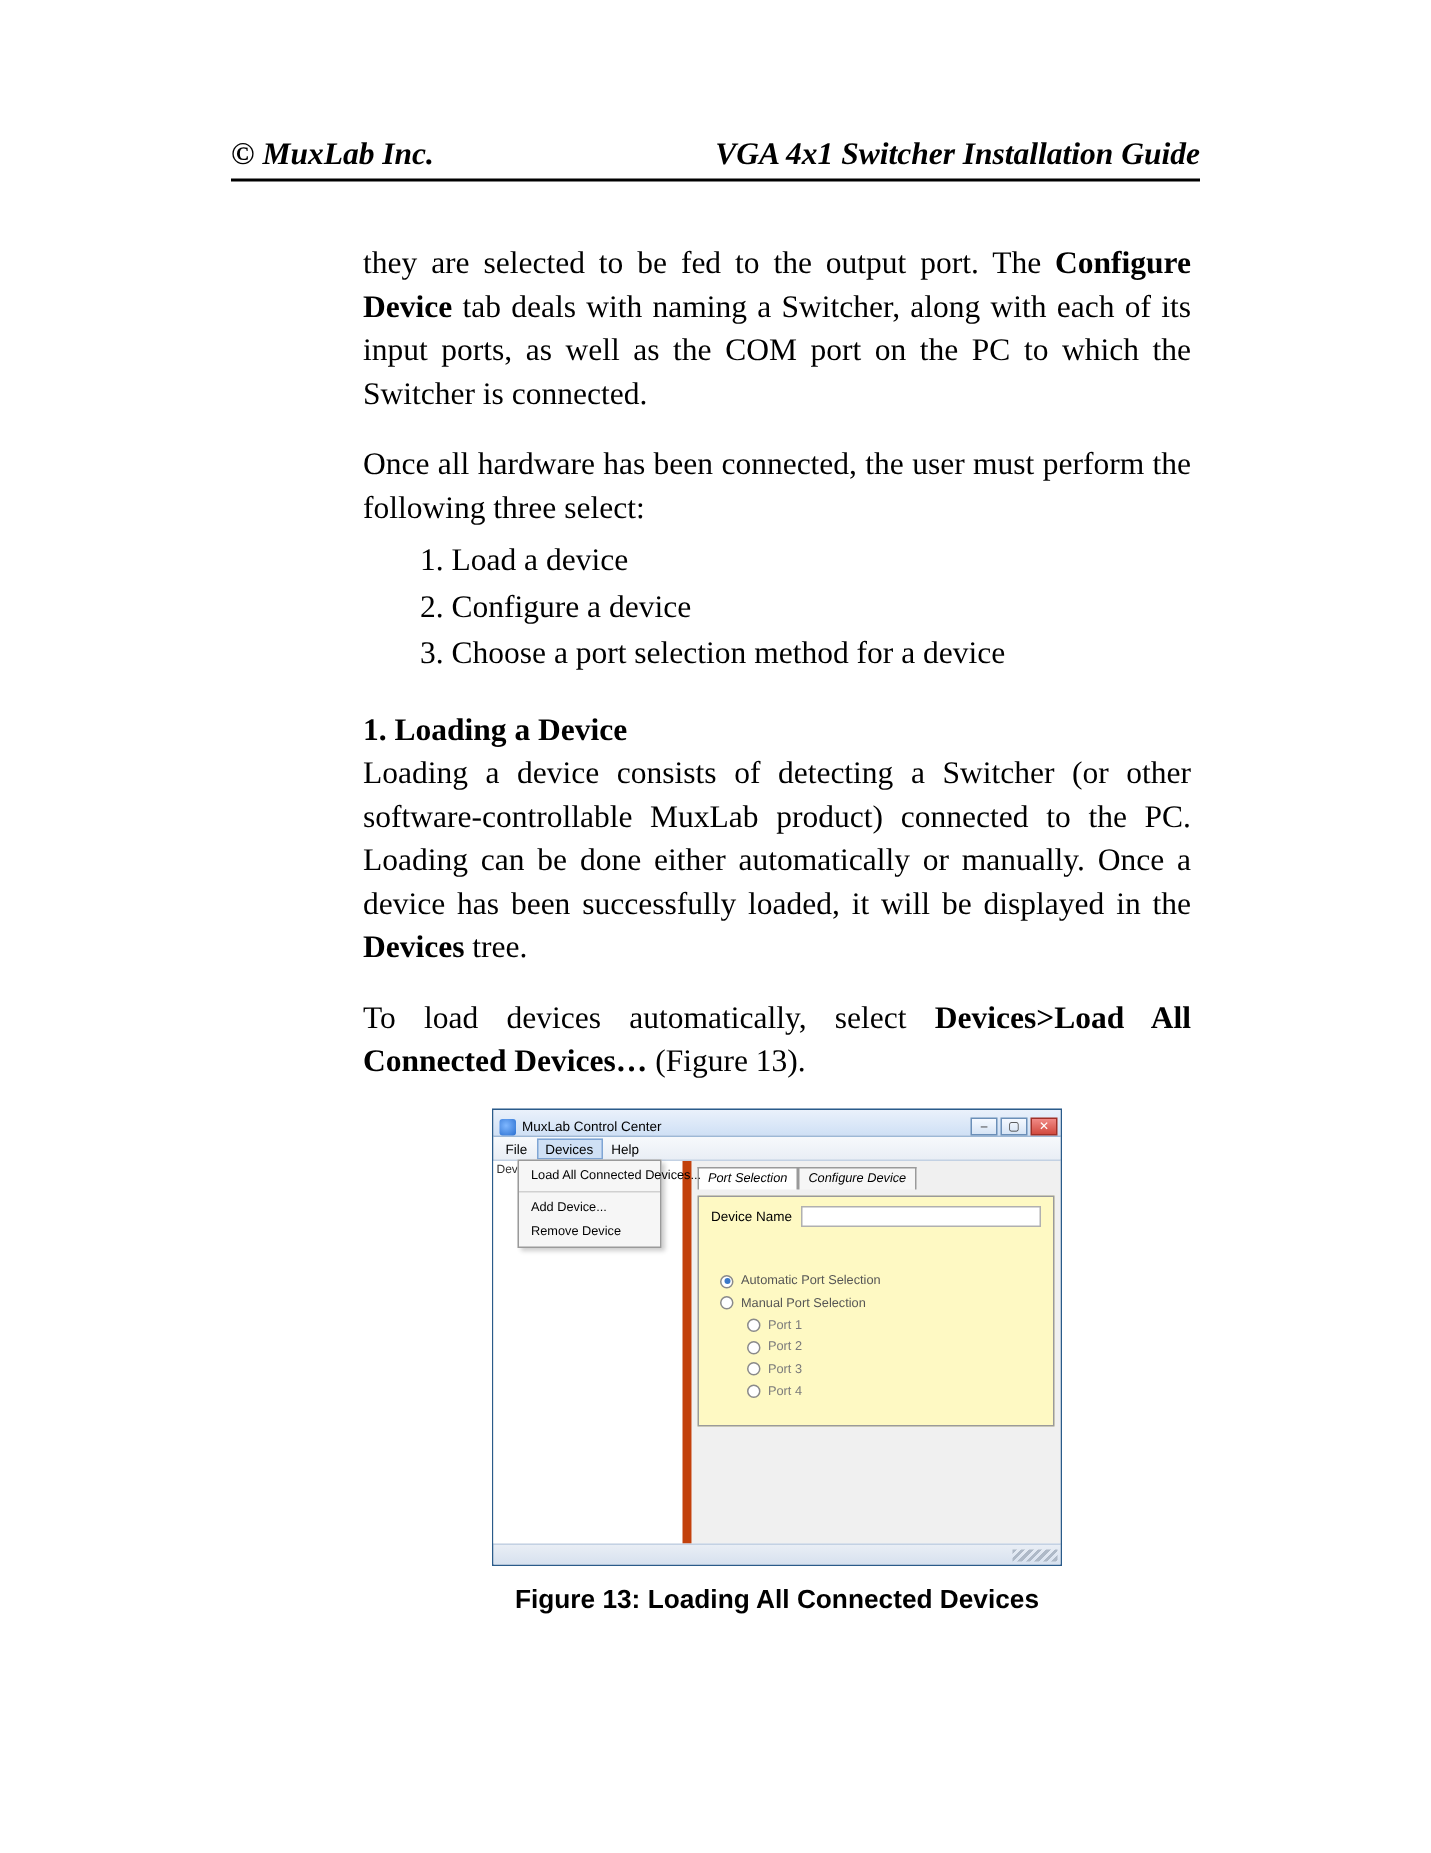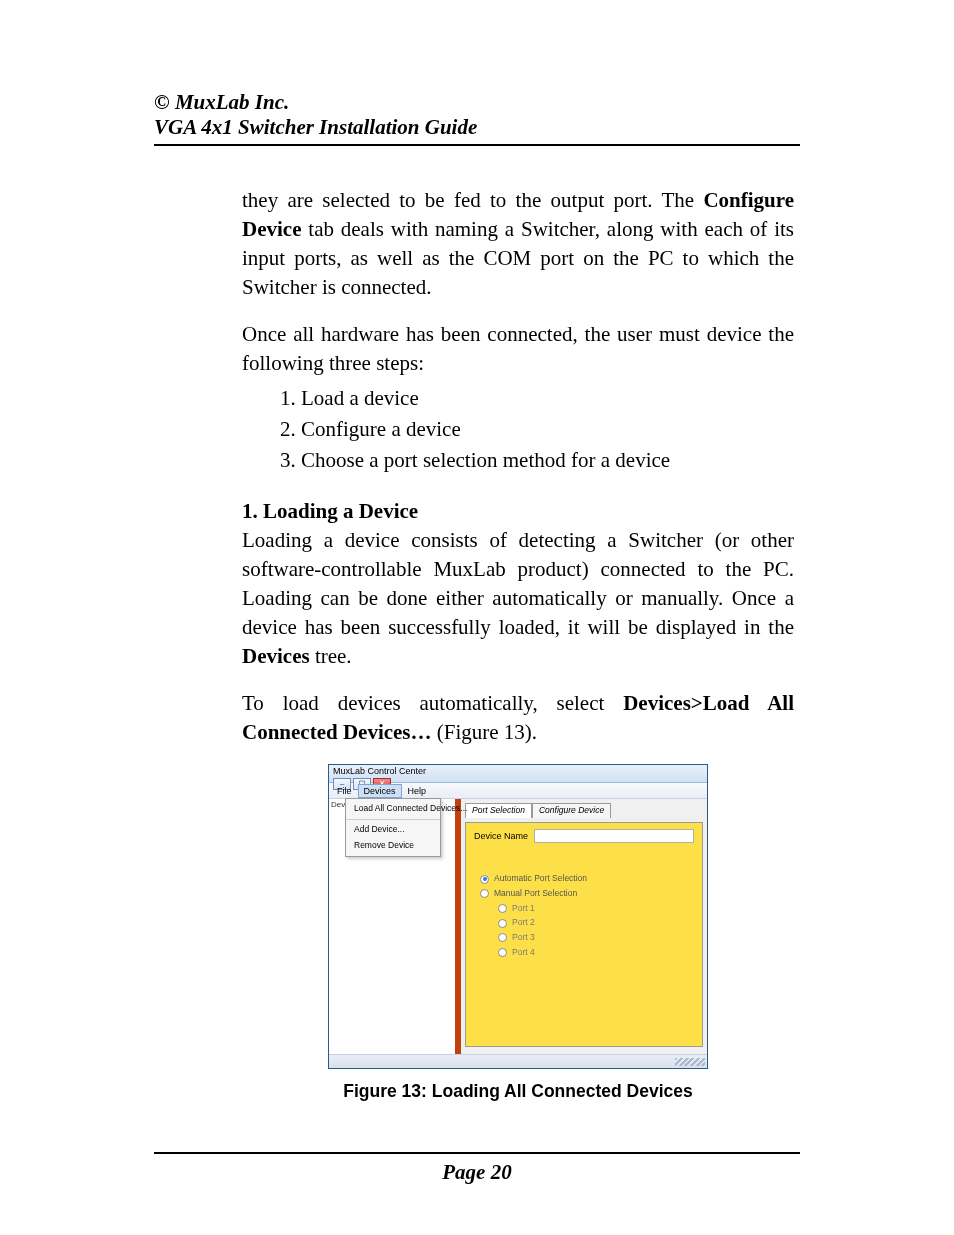--- a/index.html
+++ b/index.html
@@ -1,48 +1,48 @@
 <!DOCTYPE html>
 <html><head>
 <meta charset="utf-8">
 <style>
   * { box-sizing: border-box; margin: 0; padding: 0; }
   html, body { width: 954px; height: 1235px; background: #fff; font-family: "Times New Roman", Times, serif; color: #000; }
   .page { position: relative; width: 954px; height: 1235px; padding: 90px 154px 0 154px; }
-  .header-row { display: flex; justify-content: space-between; font-style: italic; font-weight: bold; font-size: 21px; flex-direction: column; }
+  .header-row { display: flex; justify-content: space-between; font-style: italic; font-weight: bold; font-size: 21px; }
   .header-rule { border: none; border-top: 2px solid #000; margin-top: 4px; }
   .body { padding-left: 88px; padding-right: 6px; margin-top: 40px; font-size: 21px; line-height: 1.38; }
   .p-justify { text-align: justify; }
   .para-gap { margin-top: 18px; }
   .ol { margin-top: 6px; margin-left: 38px; }
   .ol .li { margin-top: 2px; }
   .section-head { font-weight: bold; margin-top: 22px; }
   .bold { font-weight: bold; }
   .figure-wrap { margin-top: 18px; display: flex; justify-content: center; }
   .app-window { width: 380px; border: 1px solid #2a5b8a; font-family: "Segoe UI", Tahoma, Arial, sans-serif; font-size: 9px; color: #000; background: #e9eef5; }
-  .titlebar { height: 18px; background: linear-gradient(#eaf1fb, #cfe0f5); display: flex; align-items: flex-start; padding: 0 2px 0 4px; border-bottom: 1px solid #9db8d6; flex-direction: column; }
+  .titlebar { height: 18px; background: linear-gradient(#eaf1fb, #cfe0f5); display: flex; align-items: flex-end; padding: 0 2px 0 4px; border-bottom: 1px solid #9db8d6; }
   .titlebar .app-icon { width: 11px; height: 11px; background: radial-gradient(circle at 40% 40%, #7fb7ff, #2a6fd0); border-radius: 2px; margin-right: 4px; }
   .titlebar .title-text { flex: 1; color: #000; }
   .win-btns { display: flex; gap: 2px; }
   .win-btn { width: 18px; height: 12px; border: 1px solid #6b8fb8; background: linear-gradient(#f5f9ff,#d6e4f5); display:flex; align-items:center; justify-content:center; font-size:8px; line-height:1; color:#2a2a2a; }
   .win-btn.close { background: linear-gradient(#f08a86,#d24a3f); color:#fff; border-color:#a03028; }
   .menubar { height: 16px; background: linear-gradient(#f7f9fc,#e9eef5); border-bottom: 1px solid #c3d1e3; display:flex; align-items:center; padding: 0 2px; gap: 0; }
   .menu-item { padding: 1px 6px; }
   .menu-item.open { background: #cfe0f5; border: 1px solid #7fa5d4; padding: 0 5px; }
   .app-client { display:flex; height: 255px; background: #f0f0f0; }
   .left-col { width: 132px; border-right: 6px solid #c2410c; background:#fff; position: relative; }
   .tree-tab { position:absolute; top:0; left:2px; font-size:8px; color:#333; }
   .dropdown { position:absolute; top: -1px; left: 16px; width: 96px; background:#f6f6f6; border:1px solid #9a9a9a; box-shadow: 2px 2px 3px rgba(0,0,0,.2); padding: 2px 0; }
   .dropdown .dd-item { padding: 2px 8px; font-size: 8.5px; white-space: nowrap; }
   .dropdown .dd-sep { border-top:1px solid #d0d0d0; margin:2px 0; }
   .right-col { flex:1; padding: 4px; }
   .tabstrip { display:flex; gap:0; margin-bottom:4px;font-style:italic; }
   .tab { border:1px solid #9a9a9a; border-bottom:none; padding:1px 6px; background:#f6f6f6; font-size:8.5px; }
   .tab.active { background:#fff; }
-  .tab-panel { border:1px solid #9a9a9a; background:#fde047; padding:6px 8px; height: 225px; }
+  .tab-panel { border:1px solid #9a9a9a; background:#fef9c3; padding:6px 8px; height: 154px; }
   .devname-row { display:flex; align-items:center; gap:6px; }
   .devname-input { flex:1; height:14px; border:1px solid #b0b0b0; background:#fff; }
   .radio-group { margin-top: 30px; margin-left: 6px; }
   .radio-row { display:flex; align-items:center; gap:5px; margin: 3px 0; font-size:8.5px; color:#555; }
   .radio-row.sub { margin-left: 18px; color:#7a7a7a; }
   .radio { width:9px; height:9px; border:1px solid #8a8a8a; border-radius:50%; display:inline-flex; align-items:center; justify-content:center; background:#fff; }
   .radio.checked::after { content:""; width:4px; height:4px; border-radius:50%; background:#3a78c8; display:block; }
   .statusbar { height: 14px; background: linear-gradient(#e9eef5,#d7e1ef); border-top:1px solid #c3d1e3; position:relative; }
   .size-grip { position:absolute; right:2px; bottom:2px; width:30px; height:8px; background: repeating-linear-gradient(135deg,#aeb9c7 0 2px,transparent 2px 4px); }
   .figure-caption { text-align:center; font-family: Arial, Helvetica, sans-serif; font-weight: bold; font-size: 17.5px; margin-top: 10px; }
@@ -60,21 +60,21 @@
     <span>VGA 4x1 Switcher Installation Guide</span>
   </div>
   <hr class="header-rule">
 
   <div class="body">
 
     <p class="p-justify">
       <span>they are selected to be fed to the output port. The </span><span class="bold">Configure Device</span><span> tab deals with naming a Switcher, along with each of its input ports, as well as the COM port on the PC to which the Switcher is connected.</span>
     </p>
 
-    <p class="p-justify para-gap">Once all hardware has been connected, the user must device the following three steps:</p>
+    <p class="p-justify para-gap">Once all hardware has been connected, the user must perform the following three select:</p>
 
     <div class="ol">
       <div class="li">1. Load a device</div>
       <div class="li">2. Configure a device</div>
       <div class="li">3. Choose a port selection method for a device</div>
     </div>
 
     <p class="section-head">1. Loading a Device</p>
     <p class="p-justify">
       <span>Loading a device consists of detecting a Switcher (or other software-controllable MuxLab product) connected to the PC. Loading can be done either automatically or manually. Once a device has been successfully loaded, it will be displayed in the </span><span class="bold">Devices</span><span> tree.</span>
@@ -158,18 +158,14 @@
           <span class="size-grip"></span>
         </div>
 
       </div>
     </div>
 
     <p class="figure-caption">Figure 13: Loading All Connected Devices</p>
 
   </div>
 
-  <div class="footer">
-    <hr class="footer-rule">
-    <div class="footer-text">Page 20</div>
-  </div>
 
 </div>
 
 </body></html>

